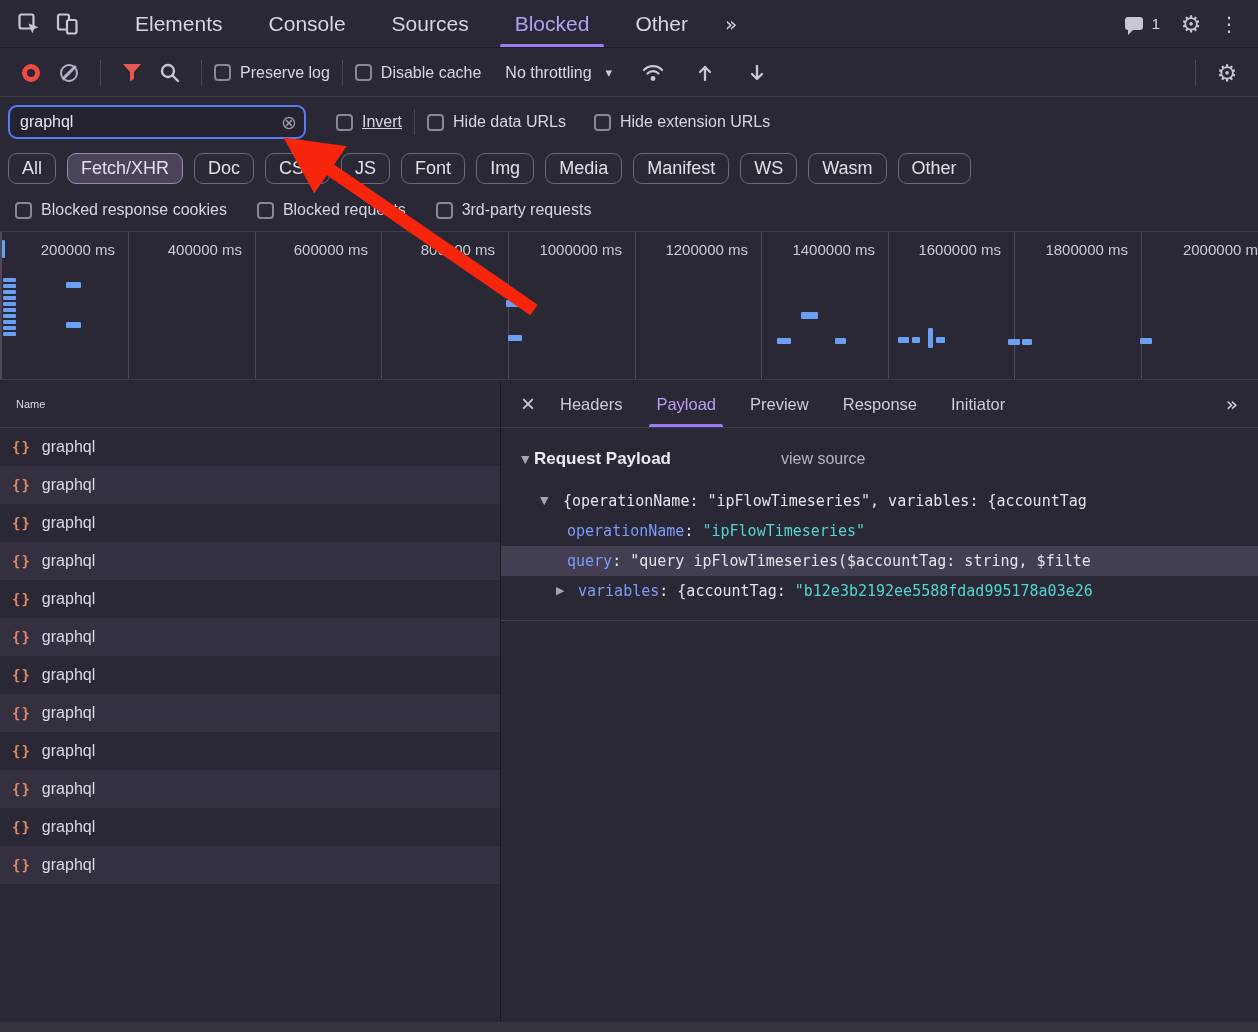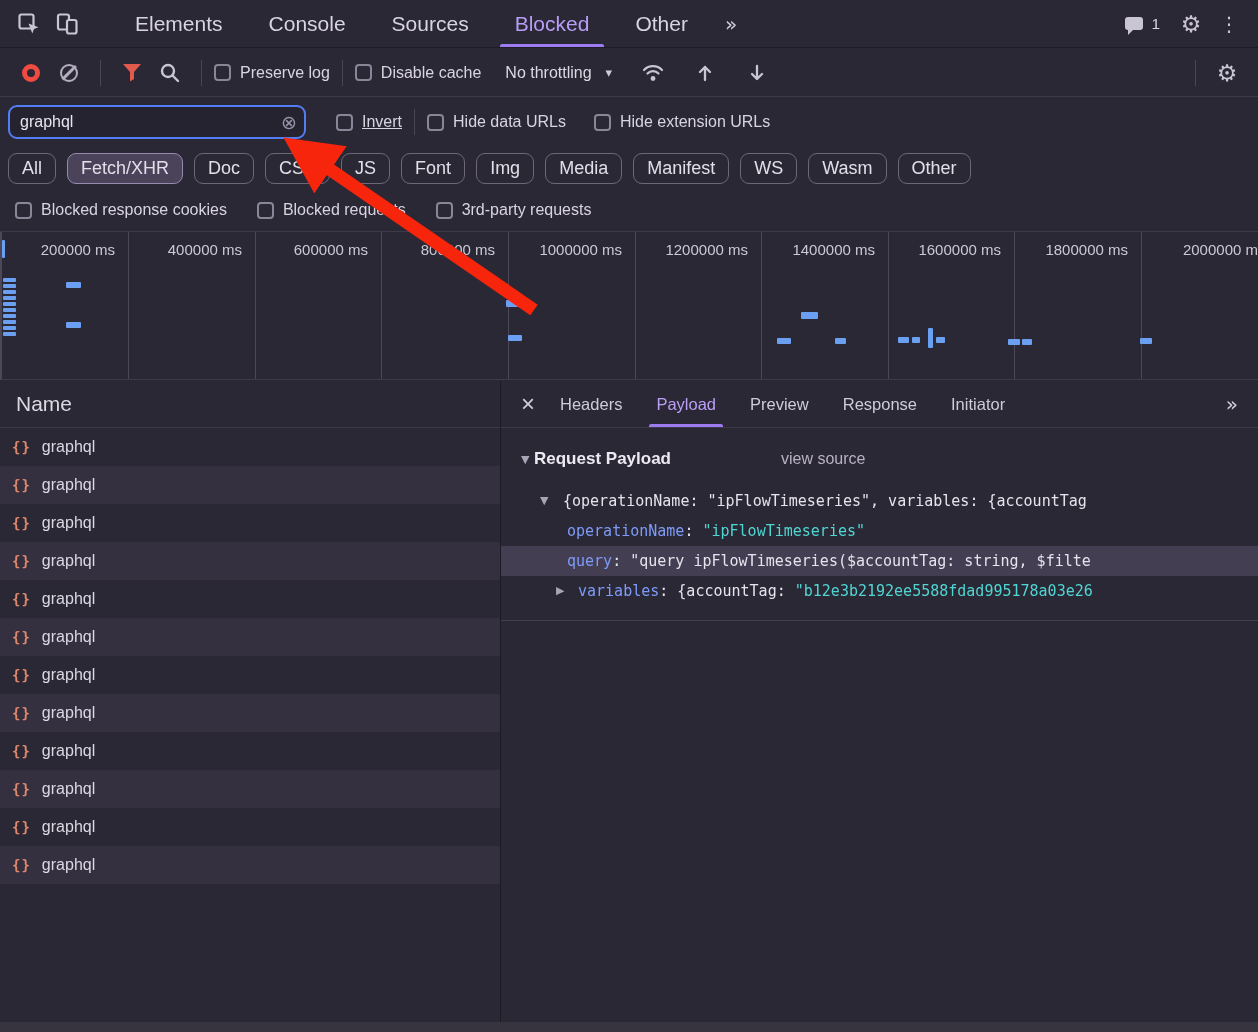--- a/index.html
+++ b/index.html
@@ -55,21 +55,21 @@
   .timeline { position:absolute; top:232px; left:0; right:0; height:148px; border-bottom:1px solid #3e3a4a; border-left:2px solid #4d4859; overflow:hidden; cursor:col-resize; }
   .gline { position:absolute; top:0; bottom:0; width:1px; background:#4d4859; }
   .tlabel { position:absolute; top:9px; font-size:15px; color:#ccc8d6; white-space:nowrap; }
   .tbar { position:absolute; height:5px; background:#6b9ff2; border-radius:1px; }
 
   
   .main { position:absolute; top:381px; left:0; right:0; bottom:0; }
   .left-panel { position:absolute; top:0; left:0; width:500px; bottom:0; overflow:hidden; }
   .vdivider { position:absolute; top:0; bottom:0; left:500px; width:1px; background:#1c1a24; z-index:5; }
   .right-panel { position:absolute; top:0; left:501px; right:0; bottom:0; overflow:hidden; }
-  .panel-head { height:47px; border-bottom:1px solid #3e3a4a; display:flex; align-items:center; padding-left:16px; font-size:21px; color:#dcd9e4; }
+  .panel-head { height:47px; border-bottom:1px solid #3e3a4a; display:flex; align-items:center; padding-left:16px; font-size:11px; color:#dcd9e4; }
   .req-row { height:38px; display:flex; align-items:center; gap:11px; padding-left:12px; font-size:16px; color:#dcd9e4; cursor:pointer; }
   .req-rows .req-row:nth-child(even) { background:#343040; }
   .req-row.selected { background:#4e4760; }
   .braces { color:#e2886a; font-family:"DejaVu Sans Mono", monospace; font-weight:bold; font-size:14px; letter-spacing:1px; }
 
   
   .dtabs { height:47px; border-bottom:1px solid #3e3a4a; display:flex; align-items:center; padding-left:14px; }
   .close-x { font-size:24px; color:#cfccd8; margin:0 8px 0 6px; cursor:pointer; line-height:1; }
   .dtab { position:relative; display:flex; align-items:center; height:100%; padding:0 17px; font-size:16.5px; color:#cfccd8; cursor:pointer; }
   .dtab.active { color:#bb9ff7; }

